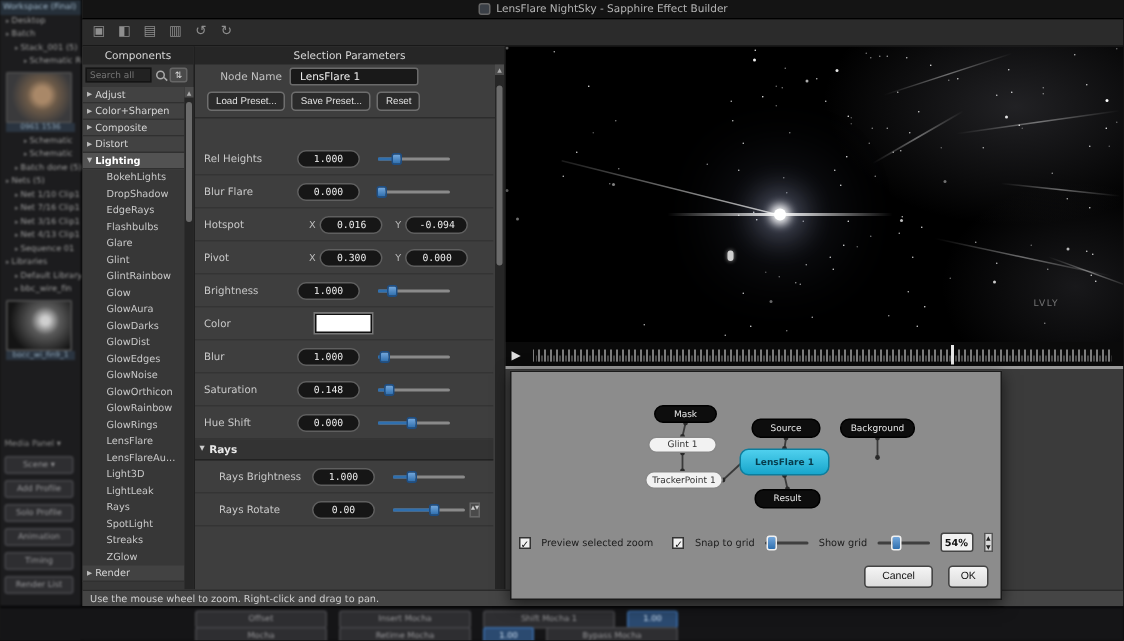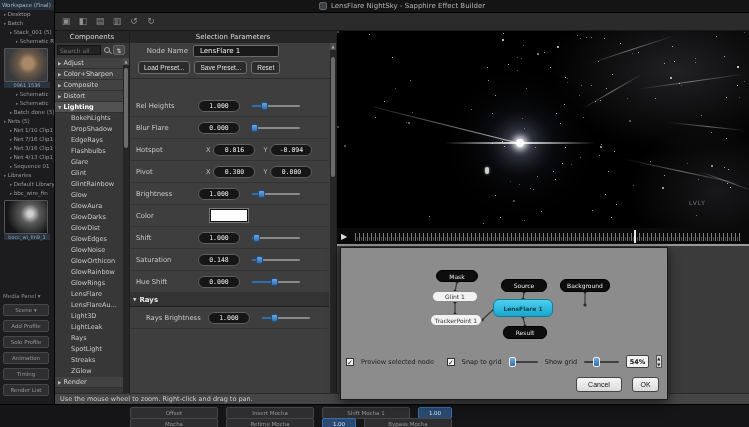--- a/index.html
+++ b/index.html
@@ -335,21 +335,21 @@
               <span class="track"></span>
               <span class="seg" style="width: 18%;"></span>
               <span class="knob" style="left: calc(18% - 3px);"></span>
             </span>
           </div>
           <div class="param-row">
             <span class="lbl">Color</span>
             <span class="swatch" style="background: rgb(255, 255, 255);"></span>
           </div>
           <div class="param-row">
-            <span class="lbl">Shift</span>
+            <span class="lbl">Blur</span>
             <span class="pill">1.000</span>
             <span class="slider">
               <span class="track"></span>
               <span class="seg" style="width: 8%;"></span>
               <span class="knob" style="left: calc(8% - 3px);"></span>
             </span>
           </div>
           <div class="param-row">
             <span class="lbl">Saturation</span>
             <span class="pill">0.148</span>
@@ -373,20 +373,30 @@
             <span class="lbl">Rays</span>
           </div>
           <div class="param-row ind">
             <span class="lbl">Rays Brightness</span>
             <span class="pill">1.000</span>
             <span class="slider">
               <span class="track"></span>
               <span class="seg" style="width: 24%;"></span>
               <span class="knob" style="left: calc(24% - 3px);"></span>
             </span>
+          </div>
+          <div class="param-row ind">
+            <span class="lbl">Rays Rotate</span>
+            <span class="pill">0.00</span>
+            <span class="slider">
+              <span class="track"></span>
+              <span class="seg" style="width: 56%;"></span>
+              <span class="knob" style="left: calc(56% - 3px);"></span>
+            </span>
+            <span class="mini-step">▲▼</span>
           </div>
         </div>
       <div class="vscroll" style="top:12px;">
         <div class="arr">▲</div>
         <div class="thumbbar" style="top:14px; height:120px;"></div>
       </div>
     </div>
 
     <div id="preview">
       <div class="pv-glow" style="left:210px; top:-40px; width:260px; height:160px; background:radial-gradient(ellipse at center, rgba(120,120,130,.28), transparent 70%);"></div>
@@ -562,21 +572,21 @@
         <div class="node black" style="left: 95px; top: 9px; width: 42px; height: 12px;">Mask</div>
         <div class="node white" style="left: 91px; top: 30px; width: 46px; height: 11px;">Glint 1</div>
         <div class="node white" style="left: 89px; top: 53px; width: 52px; height: 12px;">TrackerPoint 1</div>
         <div class="node black" style="left: 160px; top: 18px; width: 46px; height: 13px;">Source</div>
         <div class="node cyan" style="left: 152px; top: 38px; width: 60px; height: 18px;">LensFlare 1</div>
         <div class="node black" style="left: 162px; top: 65px; width: 44px; height: 13px;">Result</div>
         <div class="node black" style="left: 219px; top: 18px; width: 50px; height: 13px;">Background</div>
       </div>
     <div id="ws-controls">
       <span class="cb" id="cb-preview">✓</span>
-      <span class="ws-lab">Preview selected node</span>
+      <span class="ws-lab">Preview selected zoom</span>
       <span class="cb" id="cb-snap" style="margin-left:6px;">✓</span>
       <span class="ws-lab">Snap to grid</span>
       <span class="ws-slider" id="ws-slider1" style="width:40px;">
         <span class="track"></span>
           <span class="knob" id="ws-knob1" style="left: calc(12% - 3px);"></span>
       </span>
       <span class="ws-lab">Show grid</span>
       <span class="ws-slider" id="ws-slider2" style="width:48px;">
         <span class="track"></span>
           <span class="knob" id="ws-knob2" style="left: calc(35% - 3px);"></span>

